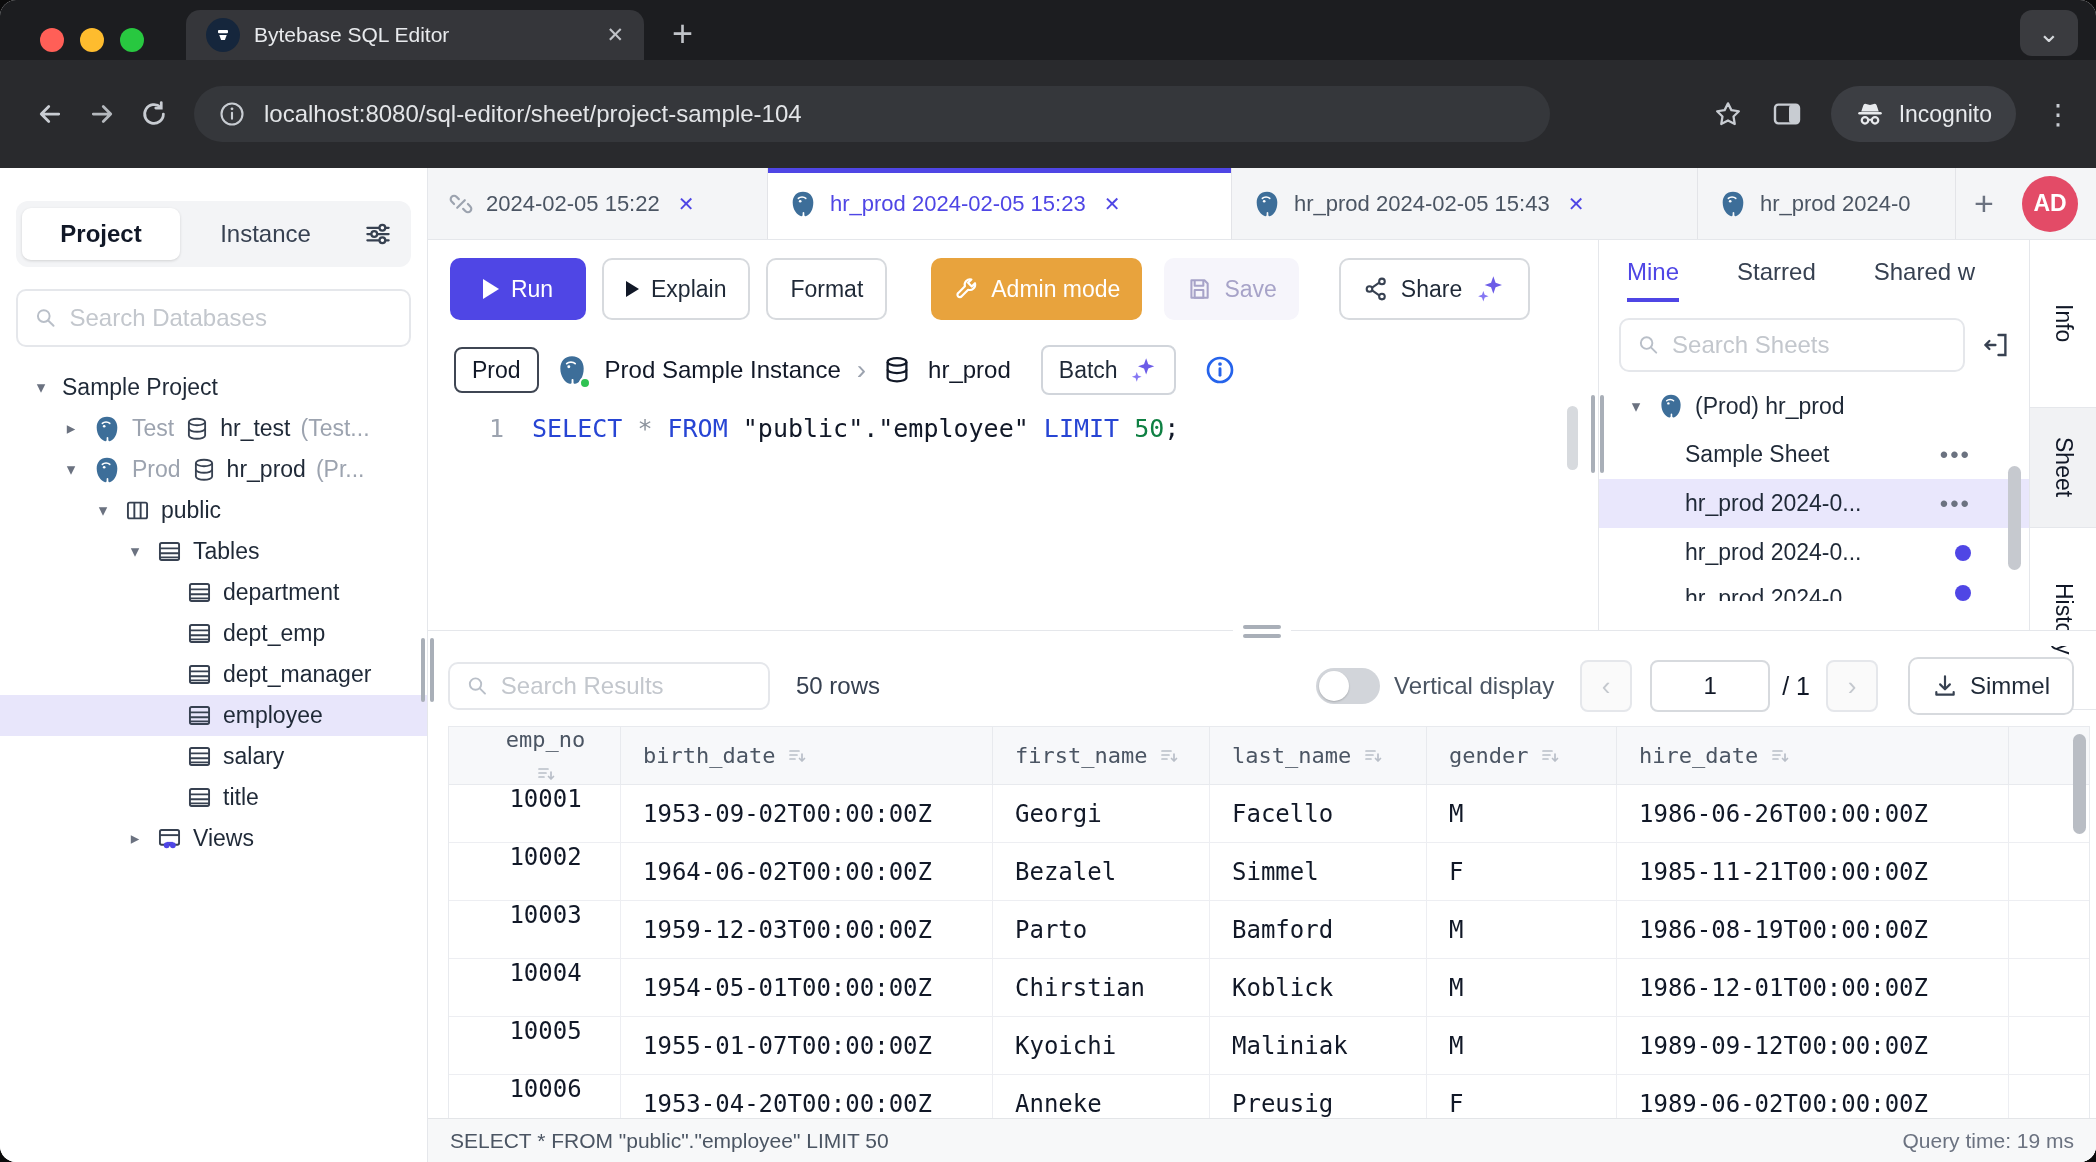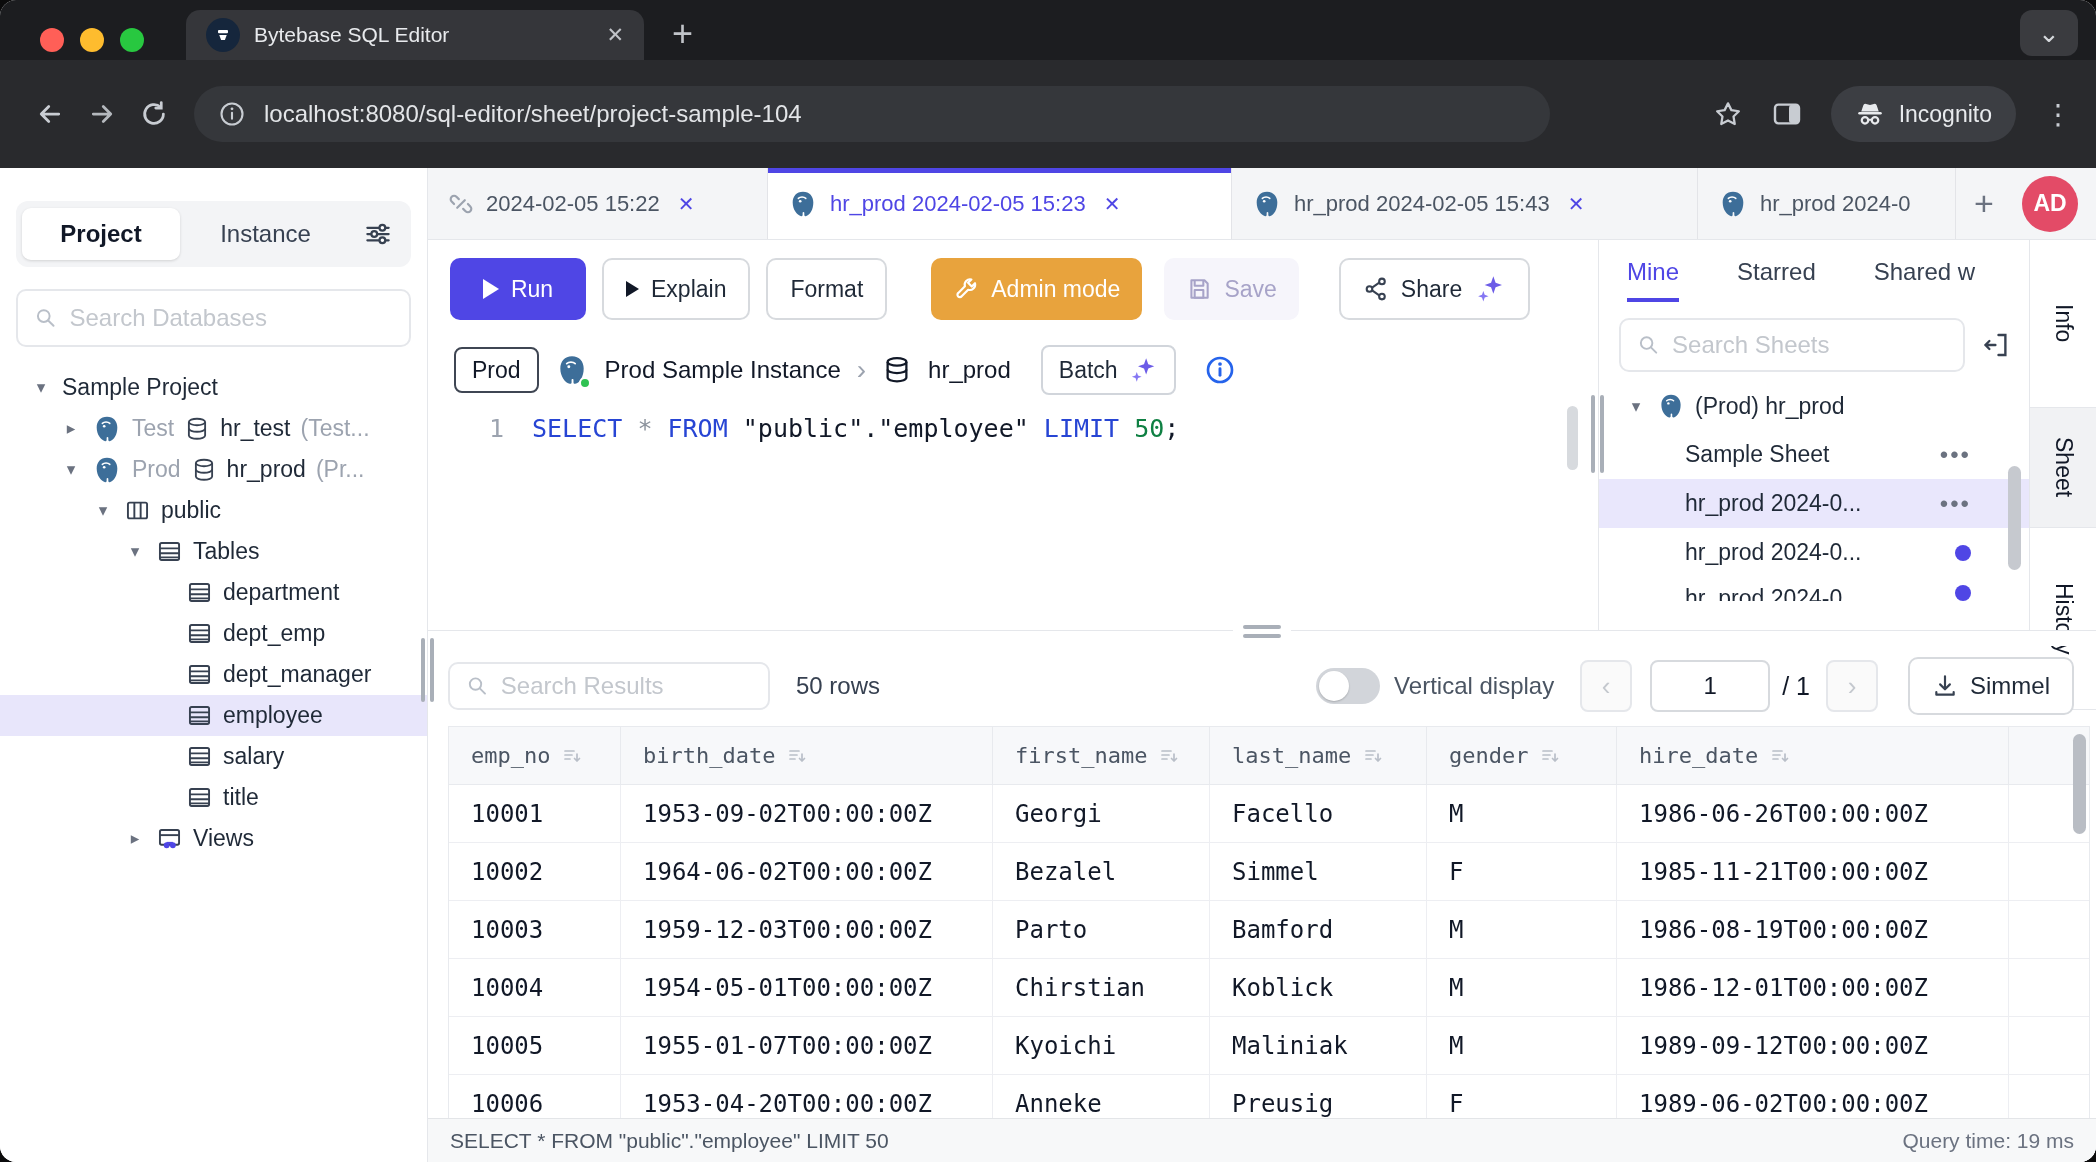--- a/index.html
+++ b/index.html
@@ -124,21 +124,21 @@
   .pg-prev { margin-left: 26px; }
   .pg-input { width: 120px; height: 52px; border: 2px solid #d7dade; border-radius: 8px; font-size: 24px; text-align: center; margin-left: 18px; font-family: inherit; color: #111827; outline: none; }
   .pg-total { font-size: 25px; color: #111827; margin-left: 12px; }
   .pg-next { margin-left: 16px; }
   .btn-export { margin-left: 30px; margin-right: 2px; height: 58px; font-size: 24px; }
   .res-table { flex: 1; overflow: hidden; margin-left: 20px; margin-right: 6px; font-family: "DejaVu Sans Mono", monospace; border: 1px solid #e8eaee; border-bottom: none; }
   .t-head { display: flex; height: 58px; background: #f7f8fa; align-items: center; color: #4b5563; font-size: 22px; border-bottom: 1px solid #e8eaee; }
   .t-hcell { display: flex; align-items: center; gap: 12px; padding-left: 22px; height: 100%; border-right: 1px solid #e8eaee; flex: 0 0 auto; }
   .t-row { display: flex; height: 58px; align-items: center; border-bottom: 1px solid #edeef2; font-size: 24px; color: #111827; }
   .t-cell { padding-left: 22px; height: 100%; display: flex; align-items: center; border-right: 1px solid #edeef2; white-space: nowrap; overflow: hidden; flex: 0 0 auto; }
-  .c0 { width: 172px; } .c1 { width: 372px; } .c2 { width: 217px; } .c3 { width: 217px; } .c4 { width: 190px; } .c5 { width: 392px; }
+  .c0 { width: 172px; flex-direction: column; } .c1 { width: 372px; } .c2 { width: 217px; } .c3 { width: 217px; } .c4 { width: 190px; } .c5 { width: 392px; }
   .c-fill { flex: 1 1 auto; border-right: none; }
   .res-scroll { position: absolute; right: 10px; top: 88px; width: 13px; height: 100px; background: #b9bdc4; border-radius: 7px; }
 
   
   .statusbar { height: 44px; border-top: 1px solid #e3e5e8; background: #f7f8f9; display: flex; align-items: center; padding: 0 22px; font-size: 21px; color: #4b5563; flex: 0 0 auto; }
   .q-time { margin-left: auto; color: #6b7280; }
 
   svg { display: block; }
 </style>
 </head>

